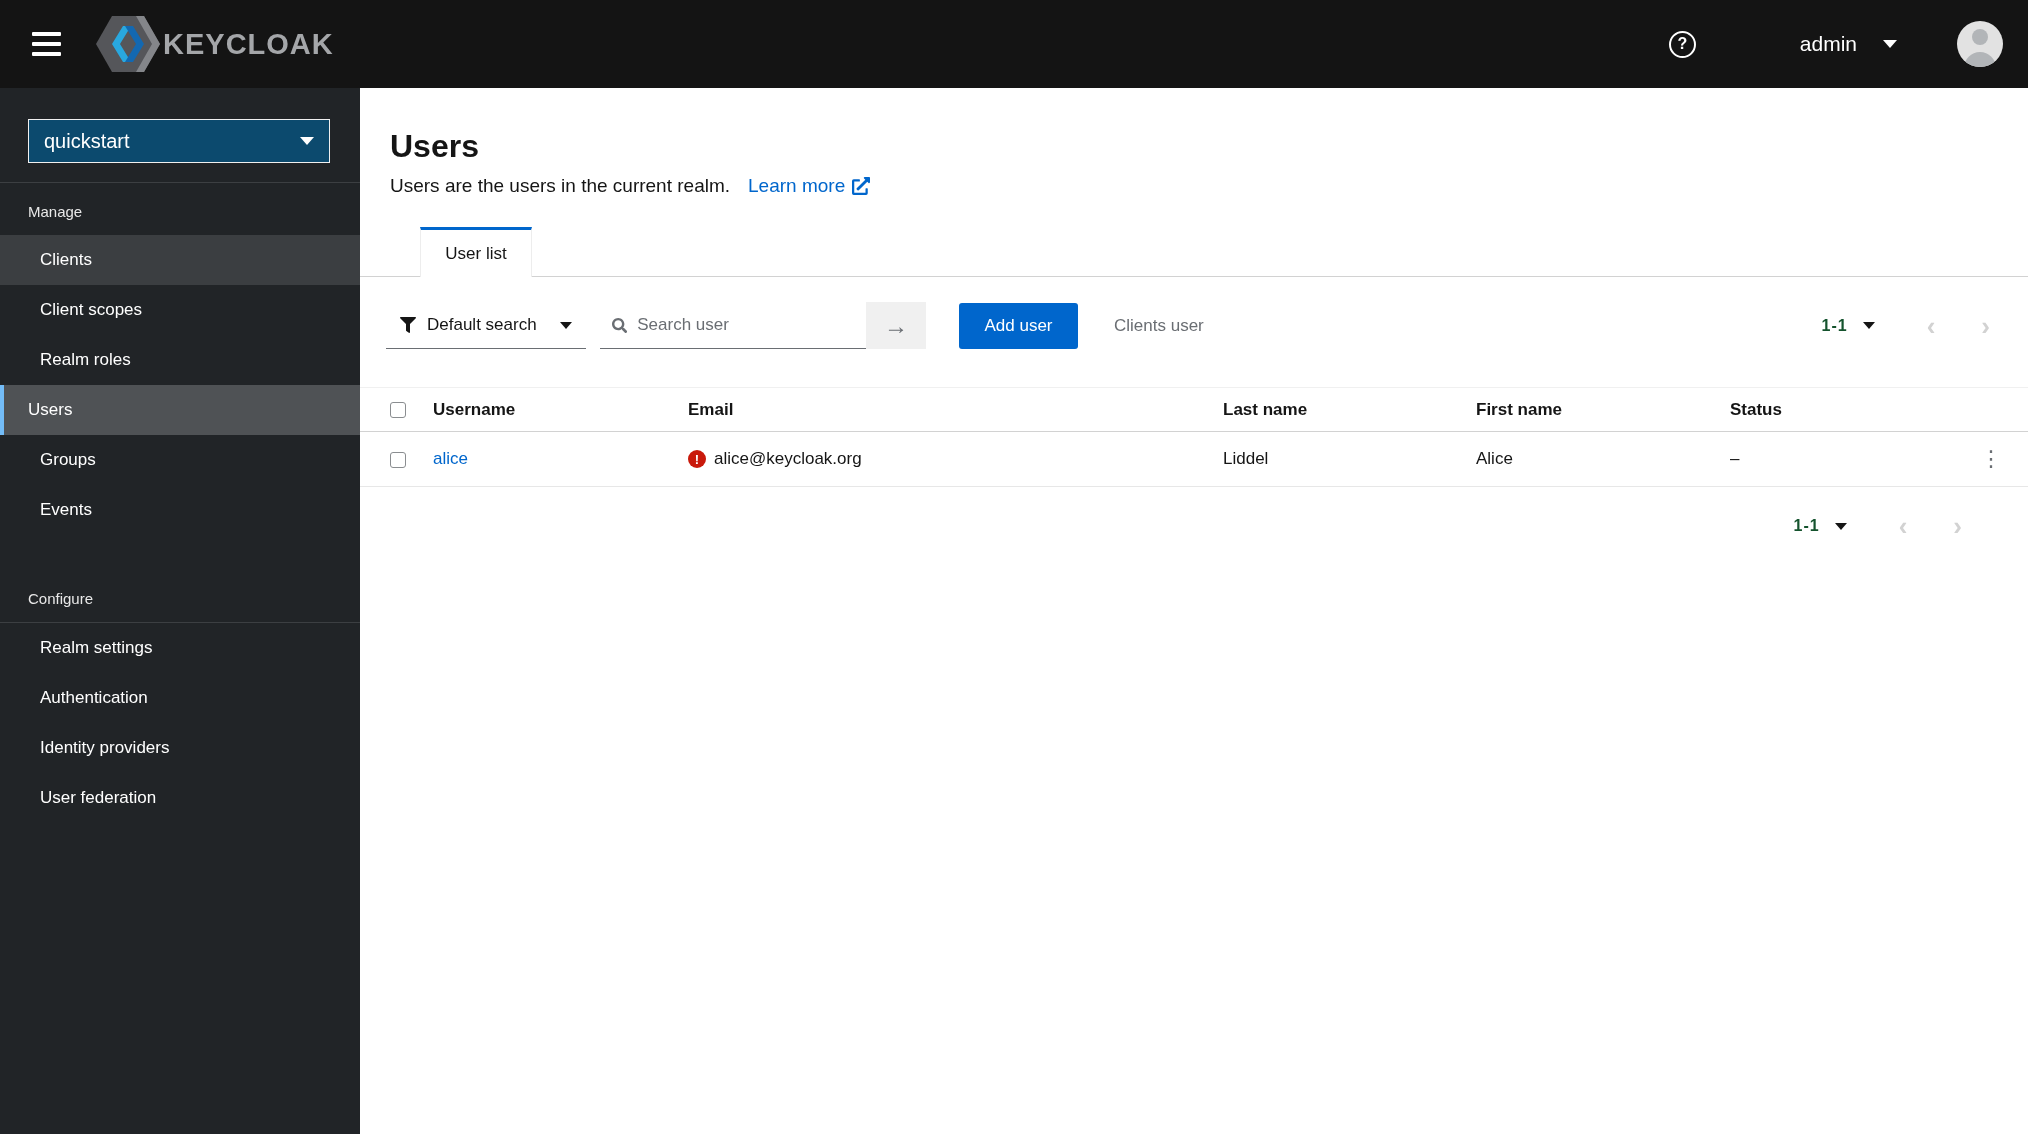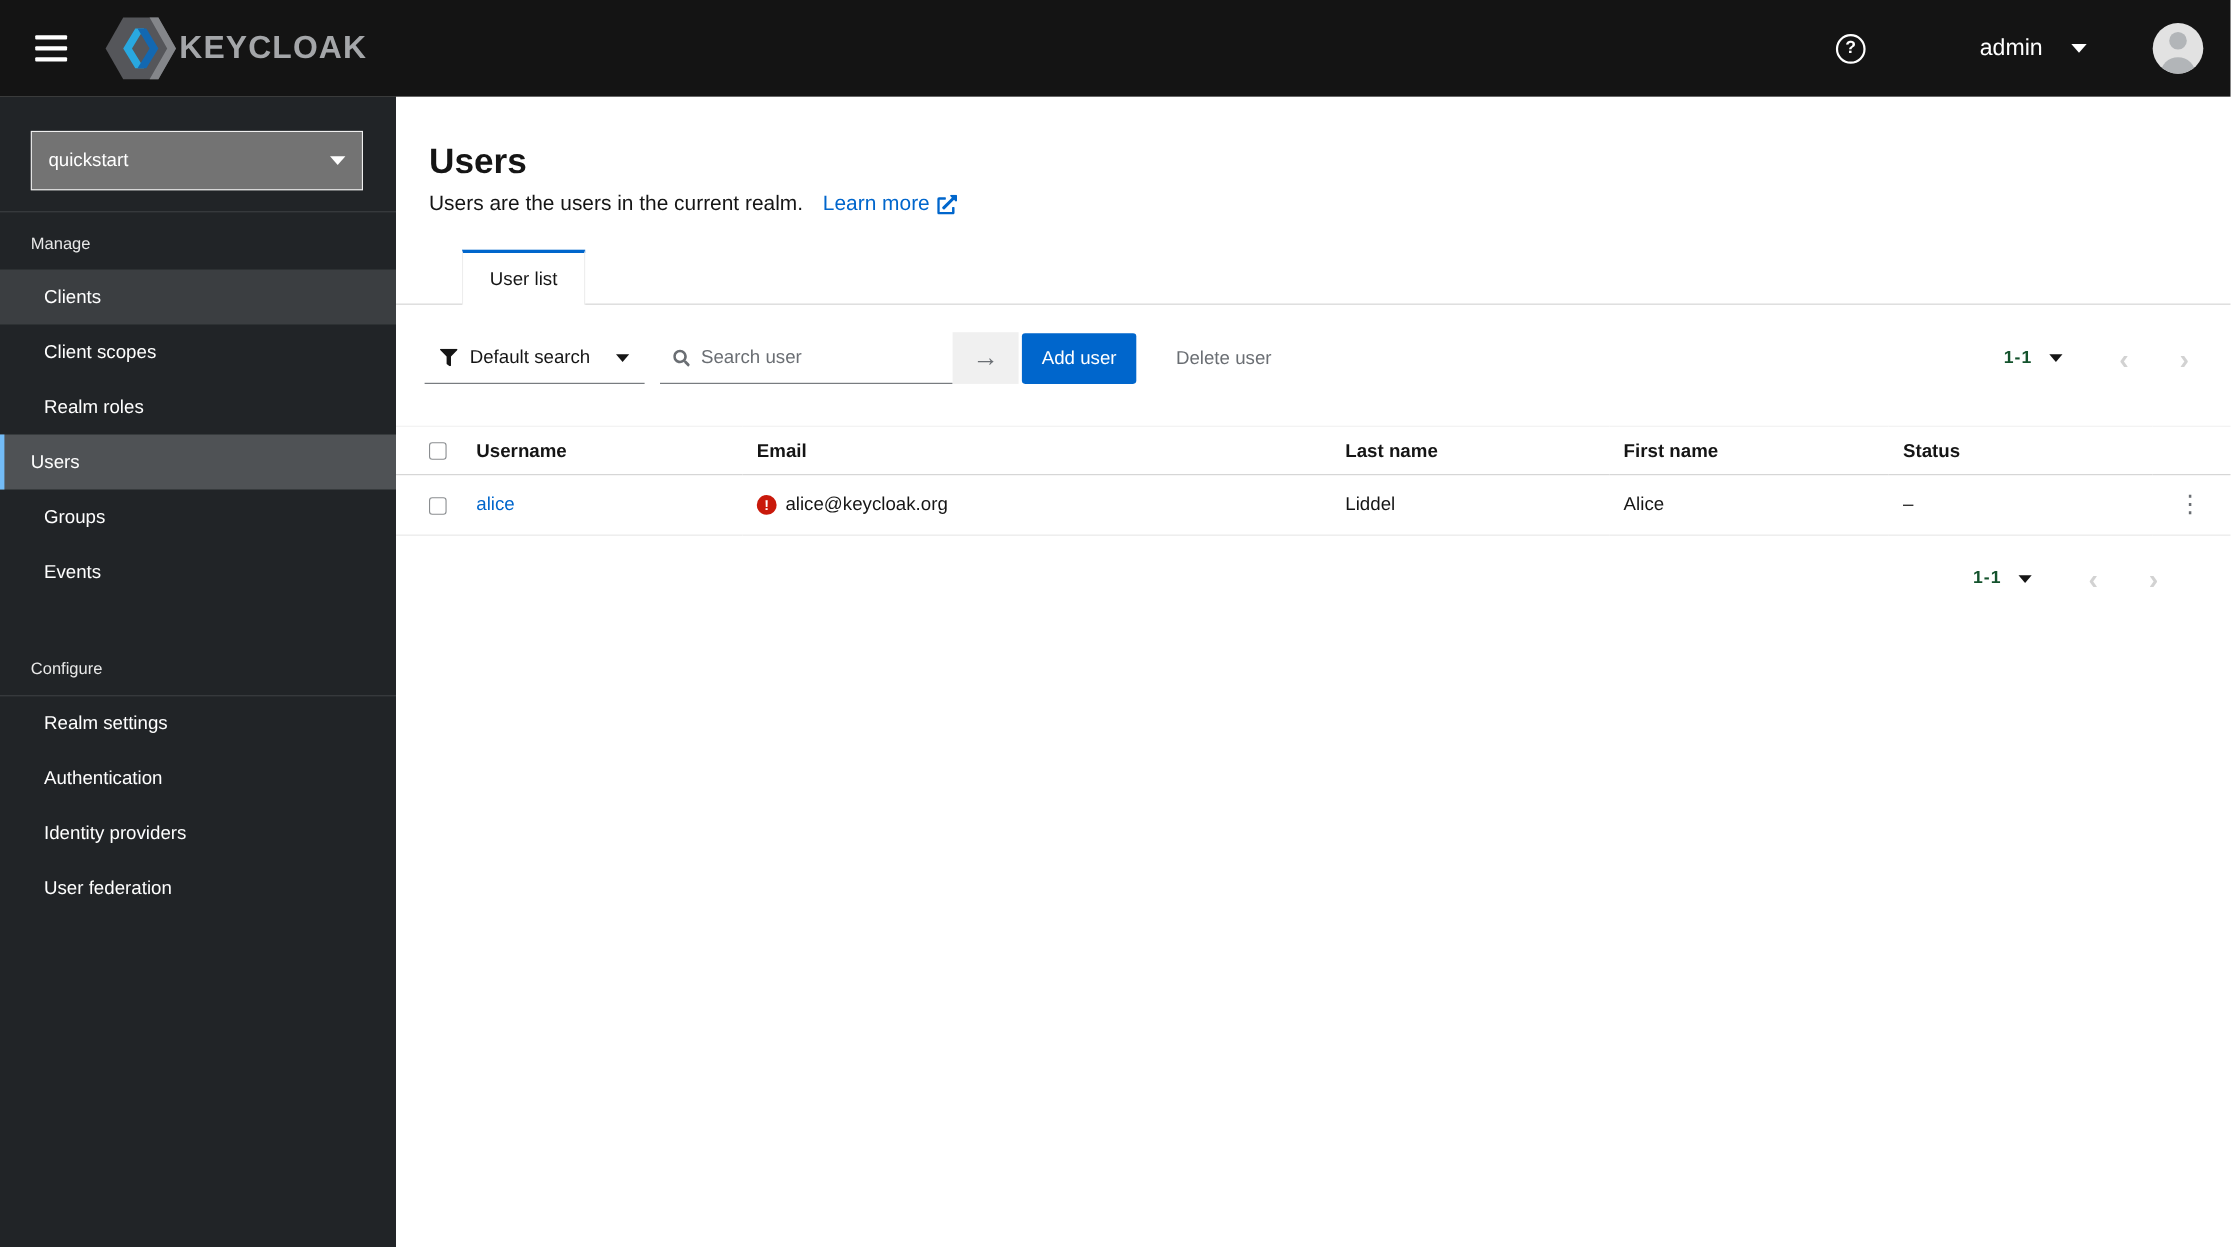--- a/index.html
+++ b/index.html
@@ -21,21 +21,21 @@
   .avatar { width:46px; height:46px; border-radius:50%; background:#e2e2e2; position:relative; overflow:hidden; margin-left:60px; cursor:pointer; }
   .avatar::before { content:''; position:absolute; top:8px; left:50%; transform:translateX(-50%); width:16px; height:16px; border-radius:50%; background:#b2b5b8; }
   .avatar::after { content:''; position:absolute; bottom:-7px; left:50%; transform:translateX(-50%); width:32px; height:22px; border-radius:16px 16px 0 0; background:#b2b5b8; }
 
   
   .caret { display:inline-block; width:0; height:0; border-left:7px solid transparent; border-right:7px solid transparent; border-top:8px solid #fff; }
   .caret.dark { border-top-color:#151515; border-left-width:6px; border-right-width:6px; border-top-width:7px; }
 
   
   .sidebar { position:absolute; top:88px; left:0; bottom:0; width:360px; background:#212427; }
-  .realm-select { margin:31px 28px 0 28px; width:302px; height:54px; background:#737373; border:1px solid #f0f0f0; display:flex; align-items:center; padding:0 15px; color:#fff; font-size:17px; cursor:pointer; }
+  .realm-select { margin:31px 28px 0 28px; width:302px; height:44px; background:#0c4a6e; border:1px solid #f0f0f0; display:flex; align-items:center; padding:0 15px; color:#fff; font-size:20px; cursor:pointer; }
   .realm-select .caret { margin-left:auto; }
   .side-divider { height:1px; background:#3c3f42; border:none; }
   .divider-top { margin-top:19px; }
   .nav-section-label { padding:19px 0 13px 28px; font-size:15px; color:#e8e8e8; line-height:20px; }
   .nav-list { list-style:none; }
   .nav-item { height:50px; display:flex; align-items:center; padding-left:40px; color:#fff; font-size:17px; cursor:pointer; }
   .nav-item.hovered { background:#3b3e41; }
   .nav-item.active { background:#4f5255; border-left:4px solid #73bcf7; padding-left:24px; }
   .configure-section { margin-top:35px; }
 
@@ -52,21 +52,21 @@
   .tab.active { border-top:3px solid #0066cc; border-left:1px solid #ededed; border-right:1px solid #ededed; }
   .tabs-rest { flex:1; border-bottom:1px solid #d2d2d2; }
 
   .toolbar { display:flex; align-items:center; padding:25px 38px 0 26px; }
   .filter-toggle { width:200px; height:46px; background:none; border:none; border-bottom:1px solid #6a6e73; display:flex; align-items:center; gap:11px; padding:0 14px; font-size:17px; color:#151515; cursor:pointer;justify-content:space-between; }
   .filter-toggle .caret { margin-left:auto; }
   .search-box { width:266px; height:46px; margin-left:14px; border-bottom:1px solid #6a6e73; display:flex; align-items:center; gap:10px; padding:0 12px; }
   .search-box input { border:none; outline:none; font-size:17px; width:100%; font-family:inherit; color:#151515; background:transparent; }
   .search-box input::placeholder { color:#6a6e73; opacity:1; }
   .arrow-btn { width:60px; height:47px; background:#f0f0f0; border:none; font-size:24px; color:#6a6e73; cursor:pointer; display:flex; align-items:center; justify-content:center; }
-  .btn-primary { margin-left:3px; width:104px; height:46px; background:#0066cc; color:#fff; border:none; border-radius:3px; font-size:17px; font-family:inherit; cursor:pointer; }
+  .btn-primary { margin-left:33px; width:119px; height:46px; background:#0066cc; color:#fff; border:none; border-radius:3px; font-size:17px; font-family:inherit; cursor:pointer; }
   .btn-plain { margin-left:36px; background:none; border:none; font-size:17px; color:#6a6e73; font-family:inherit; cursor:pointer; }
 
   .pagination { display:flex; align-items:center; }
   .pagination.top { margin-left:auto; }
   .pagination.bottom { justify-content:flex-end; margin-top:26px; padding-right:66px; }
   .pag-toggle { background:none; border:none; display:flex; align-items:center; gap:15px; cursor:pointer; font-family:inherit; }
   .pag-range { font-size:16px; font-weight:700; color:#14532d; letter-spacing:1px; }
   .chev { background:none; border:none; font-size:26px; font-weight:700; color:#d2d2d2; cursor:default; line-height:1; padding:0; }
   .chev.prev { margin-left:52px; }
   .chev.next { margin-left:46px; }
@@ -185,21 +185,21 @@
       <div class="search-box">
         <svg width="17" height="17" viewBox="0 0 512 512" fill="#6a6e73" aria-hidden="true">
           <path d="M505 442.7L405.3 343c-4.5-4.5-10.6-7-17-7H372c27.6-35.3 44-79.7 44-128C416 93.1 322.9 0 208 0S0 93.1 0 208s93.1 208 208 208c48.3 0 92.7-16.4 128-44v16.3c0 6.4 2.5 12.5 7 17l99.7 99.7c9.4 9.4 24.6 9.4 33.9 0l28.3-28.3c9.4-9.4 9.4-24.6.1-34zM208 336c-70.7 0-128-57.2-128-128 0-70.7 57.2-128 128-128 70.7 0 128 57.2 128 128 0 70.7-57.2 128-128 128z"></path>
         </svg>
         <input type="text" placeholder="Search user" style="">
       </div>
       <button class="arrow-btn">
         <span>→</span>
       </button>
       <button class="btn-primary">Add user</button>
-      <button class="btn-plain">Delete user</button>
+      <button class="btn-plain">Clients user</button>
       <div class="pagination top">
         <button class="pag-toggle">
           <span class="pag-range">1-1</span>
           <span class="caret dark"></span>
         </button>
         <button class="chev prev">‹</button>
         <button class="chev next">›</button>
       </div>
     </div>
 

